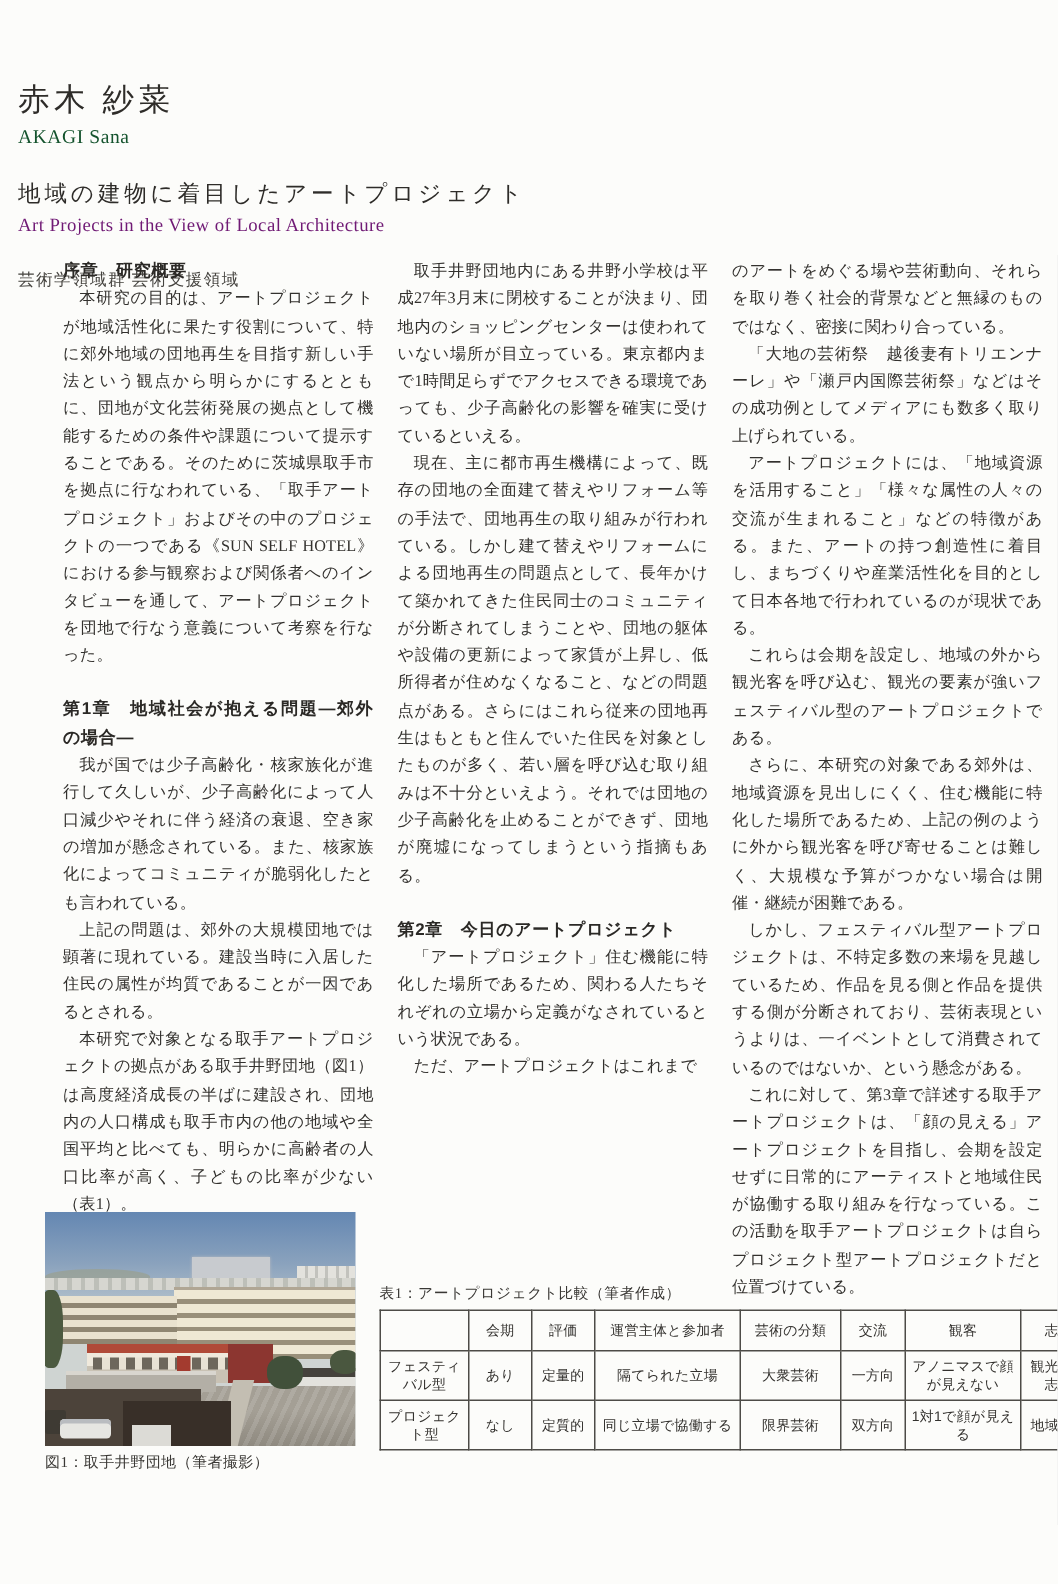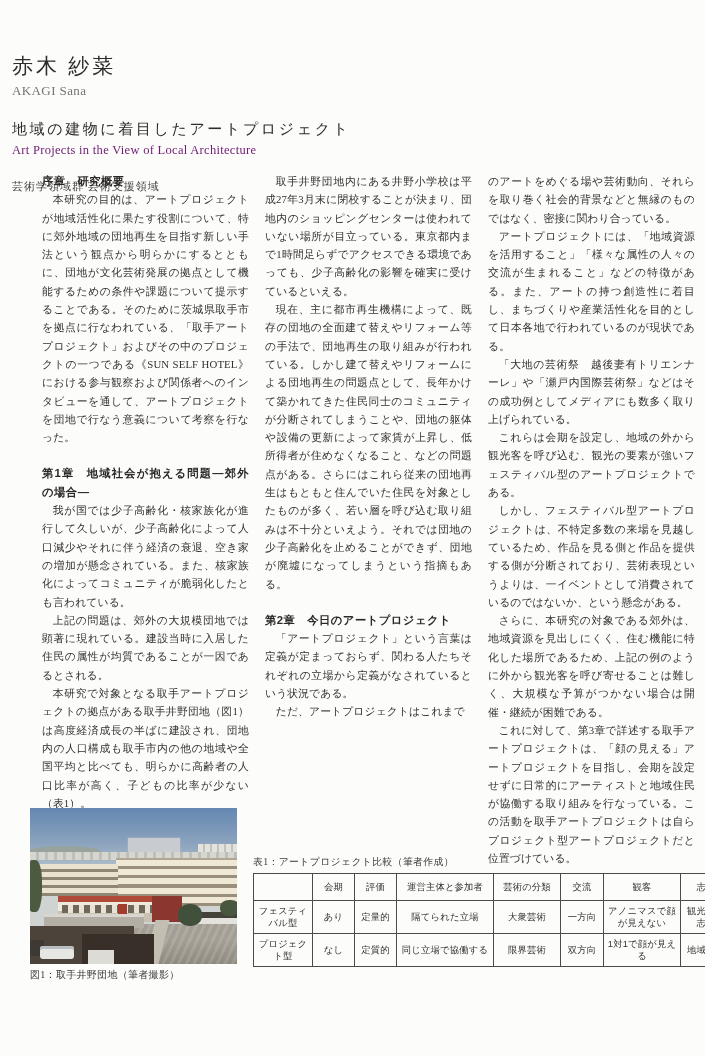--- a/index.html
+++ b/index.html
@@ -12,21 +12,21 @@
     position:relative;
     width:705px;height:1056px;
     margin:0 auto;
     background:#fcfcfa;
     overflow:hidden;
     color:#33312e;
   }
   
   .hdr{position:absolute;left:12px;top:20px;width:640px;margin-top:32px;}
   .name-jp{font-size:21px;letter-spacing:3px;color:#2e2c29;}
-  .name-en{font-size:13px;margin-top:3px;letter-spacing:.4px;color:#737373;}
+  .name-en{font-size:13px;margin-top:3px;letter-spacing:.4px;color:#14532d;}
   .title-jp{font-size:15px;letter-spacing:2.6px;margin-top:21px;color:#2e2c29;}
   .title-en{font-size:12.5px;margin-top:4px;letter-spacing:.3px;color:#701a75;}
   .affil{font-size:11px;margin-top:21px;letter-spacing:1px;color:#45433f;}
   
   .col{
     position:absolute;top:172px;width:207px;
     font-size:10.8px;line-height:18.3px;
     text-align:justify;
     letter-spacing:.1px;
     color:#33312e;
@@ -161,31 +161,31 @@
       <div class="ph-car-white"></div>
       <div class="ph-box-white"></div>
     </div>
     <div class="fig-cap">図1：取手井野団地（筆者撮影）</div>
   </div>
 
   <div class="col col2">
     <p class="indent">取手井野団地内にある井野小学校は平成27年3月末に閉校することが決まり、団地内のショッピングセンターは使われていない場所が目立っている。東京都内まで1時間足らずでアクセスできる環境であっても、少子高齢化の影響を確実に受けているといえる。</p>
     <p class="indent">現在、主に都市再生機構によって、既存の団地の全面建て替えやリフォーム等の手法で、団地再生の取り組みが行われている。しかし建て替えやリフォームによる団地再生の問題点として、長年かけて築かれてきた住民同士のコミュニティが分断されてしまうことや、団地の躯体や設備の更新によって家賃が上昇し、低所得者が住めなくなること、などの問題点がある。さらにはこれら従来の団地再生はもともと住んでいた住民を対象としたものが多く、若い層を呼び込む取り組みは不十分といえよう。それでは団地の少子高齢化を止めることができず、団地が廃墟になってしまうという指摘もある。</p>
     <h2>第2章　今日のアートプロジェクト</h2>
-    <p class="indent">「アートプロジェクト」という言葉は定義が定まっておらず、関わる人たちそれぞれの立場から定義がなされているという状況である。</p>
+    <p class="indent">「アートプロジェクト」住む機能に特化した場所であるため、関わる人たちそれぞれの立場から定義がなされているという状況である。</p>
     <p class="indent">ただ、アートプロジェクトはこれまで</p>
   </div>
 
   <div class="col col3">
     <p>のアートをめぐる場や芸術動向、それらを取り巻く社会的背景などと無縁のものではなく、密接に関わり合っている。</p>
+    <p class="indent">「大地の芸術祭　越後妻有トリエンナーレ」や「瀬戸内国際芸術祭」などはその成功例としてメディアにも数多く取り上げられている。</p>
     <p class="indent">アートプロジェクトには、「地域資源を活用すること」「様々な属性の人々の交流が生まれること」などの特徴がある。また、アートの持つ創造性に着目し、まちづくりや産業活性化を目的として日本各地で行われているのが現状である。</p>
-    <p class="indent">「大地の芸術祭　越後妻有トリエンナーレ」や「瀬戸内国際芸術祭」などはその成功例としてメディアにも数多く取り上げられている。</p>
     <p class="indent">これらは会期を設定し、地域の外から観光客を呼び込む、観光の要素が強いフェスティバル型のアートプロジェクトである。</p>
+    <p class="indent">さらに、本研究の対象である郊外は、地域資源を見出しにくく、住む機能に特化した場所であるため、上記の例のように外から観光客を呼び寄せることは難しく、大規模な予算がつかない場合は開催・継続が困難である。</p>
     <p class="indent">しかし、フェスティバル型アートプロジェクトは、不特定多数の来場を見越しているため、作品を見る側と作品を提供する側が分断されており、芸術表現というよりは、一イベントとして消費されているのではないか、という懸念がある。</p>
-    <p class="indent">さらに、本研究の対象である郊外は、地域資源を見出しにくく、住む機能に特化した場所であるため、上記の例のように外から観光客を呼び寄せることは難しく、大規模な予算がつかない場合は開催・継続が困難である。</p>
     <p class="indent">これに対して、第3章で詳述する取手アートプロジェクトは、「顔の見える」アートプロジェクトを目指し、会期を設定せずに日常的にアーティストと地域住民が協働する取り組みを行なっている。この活動を取手アートプロジェクトは自らプロジェクト型アートプロジェクトだと位置づけている。</p>
   </div>
 
   <div class="tbl-wrap">
     <p class="tbl-title">表1：アートプロジェクト比較（筆者作成）</p>
     <table class="cmp">
       <thead>
         <tr>
           <th class="cw0"></th>
           <th class="cw1">会期</th>

